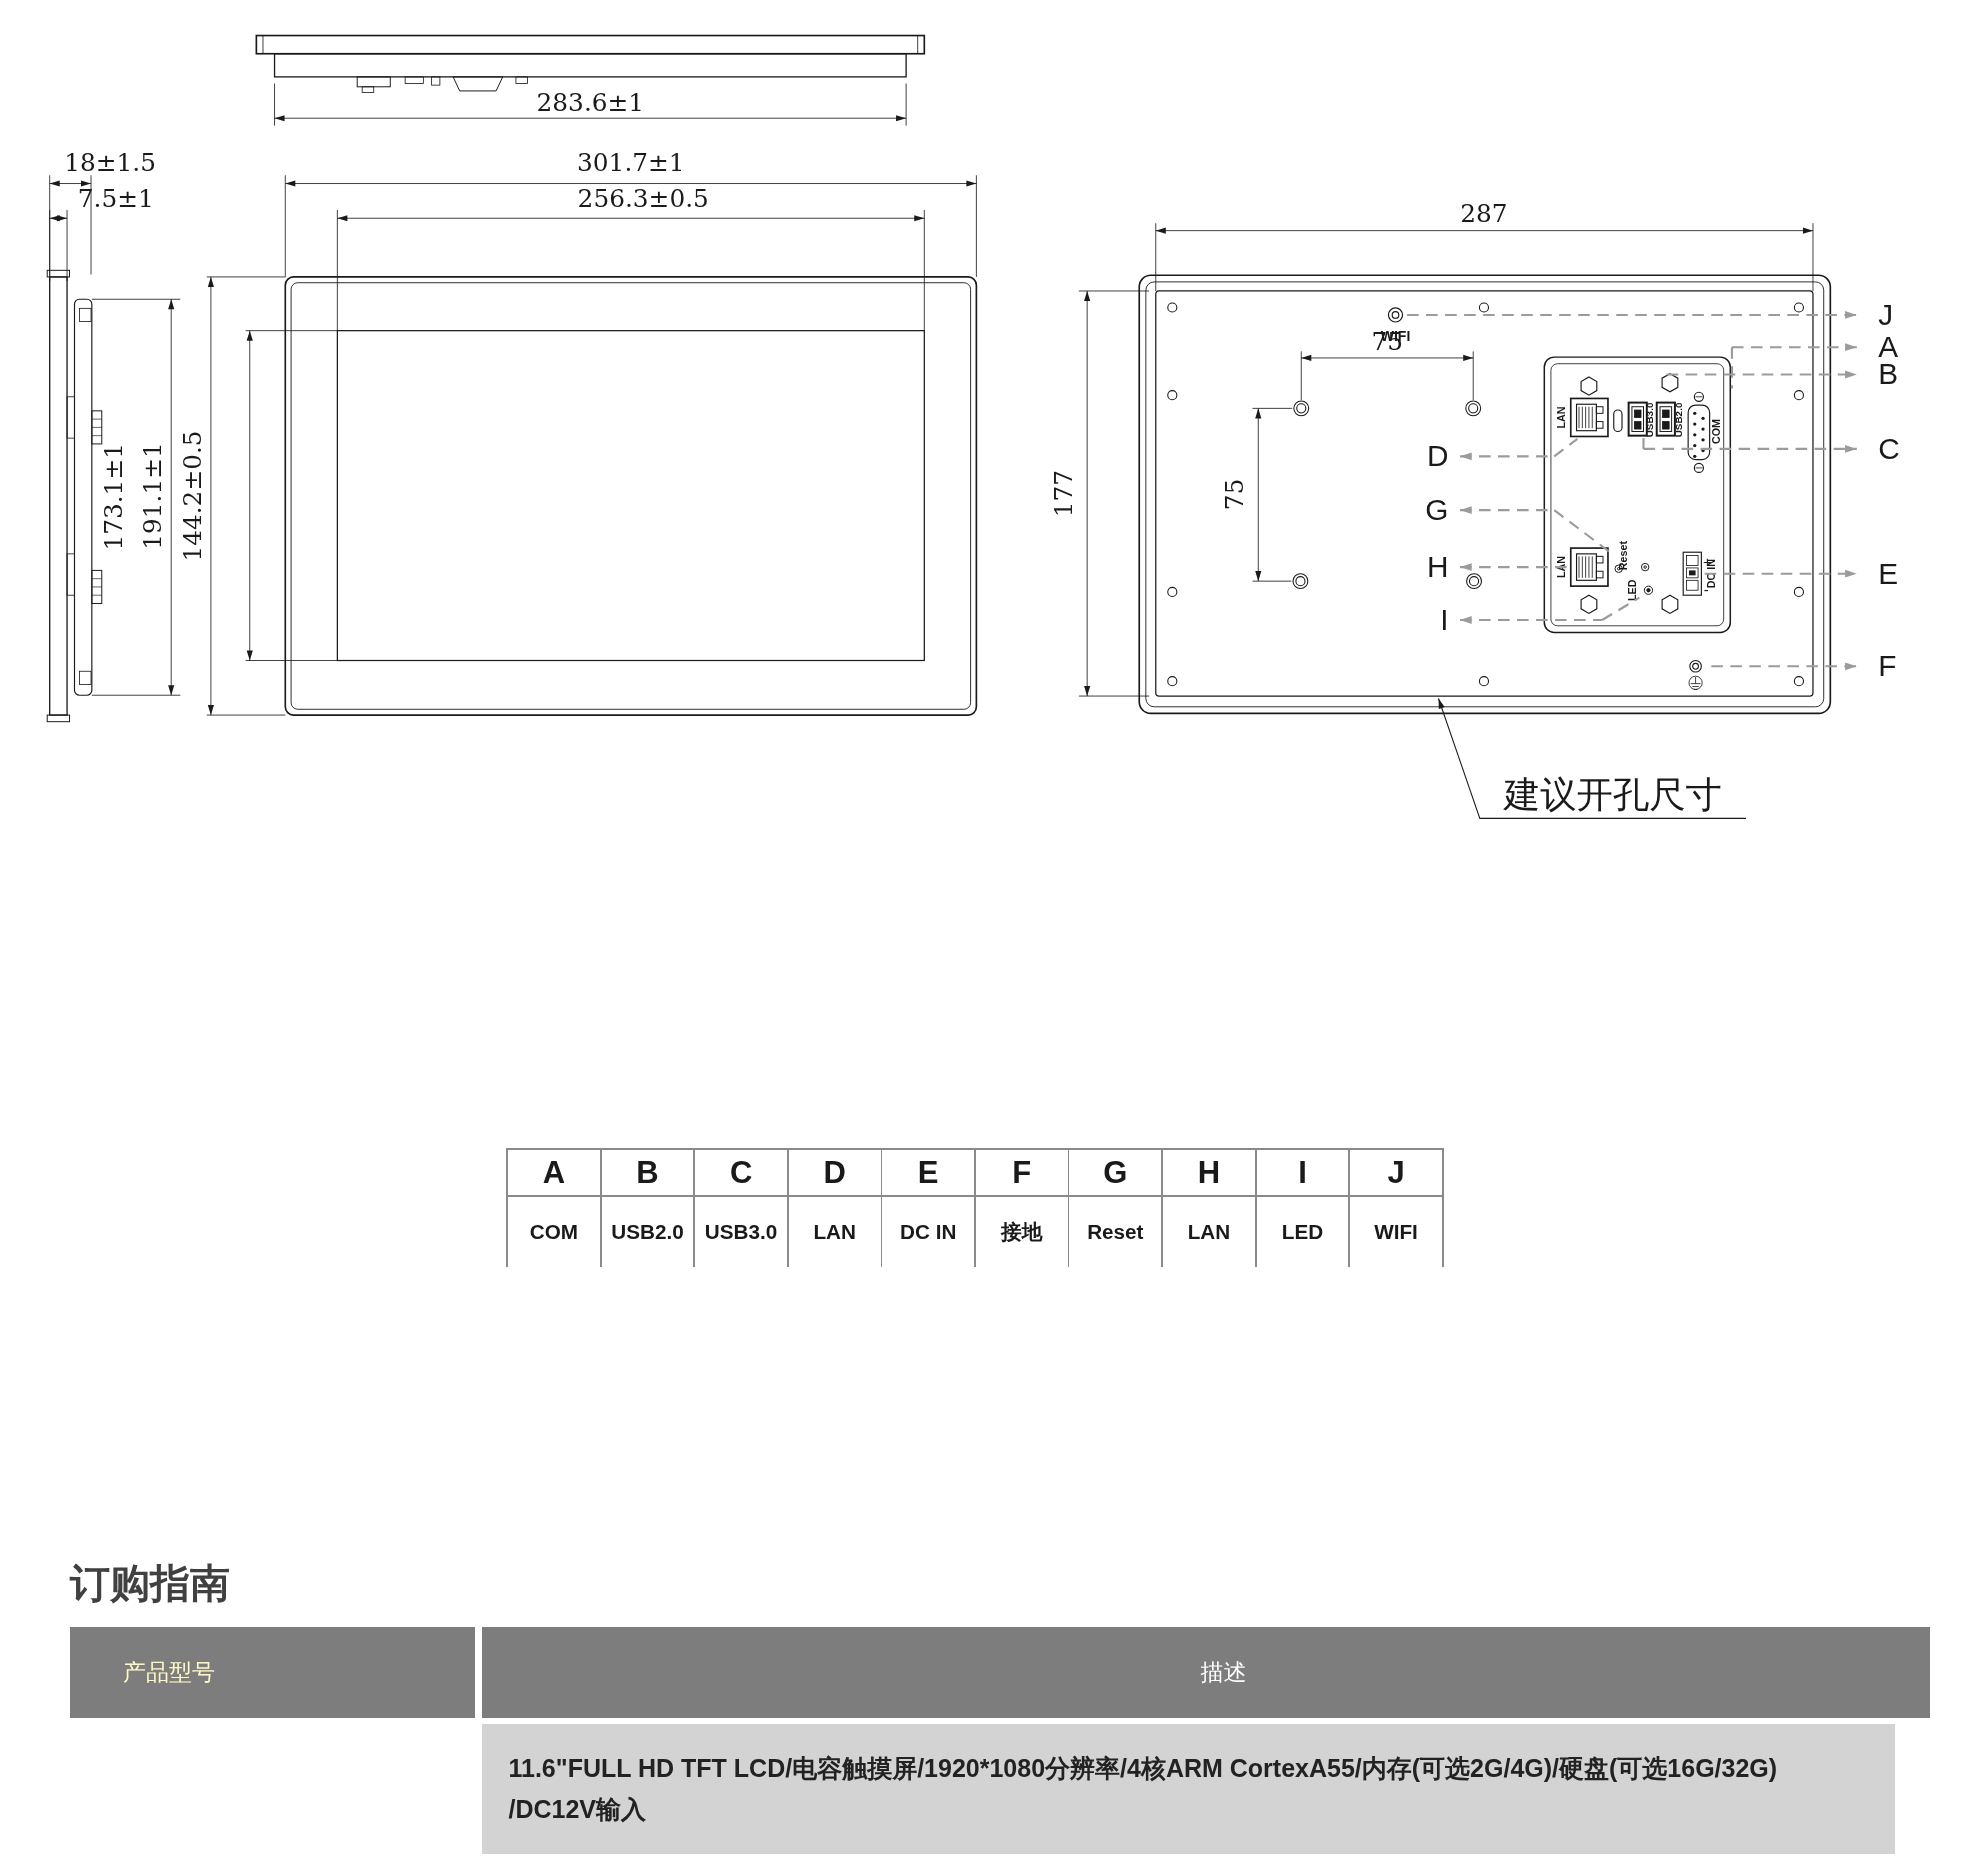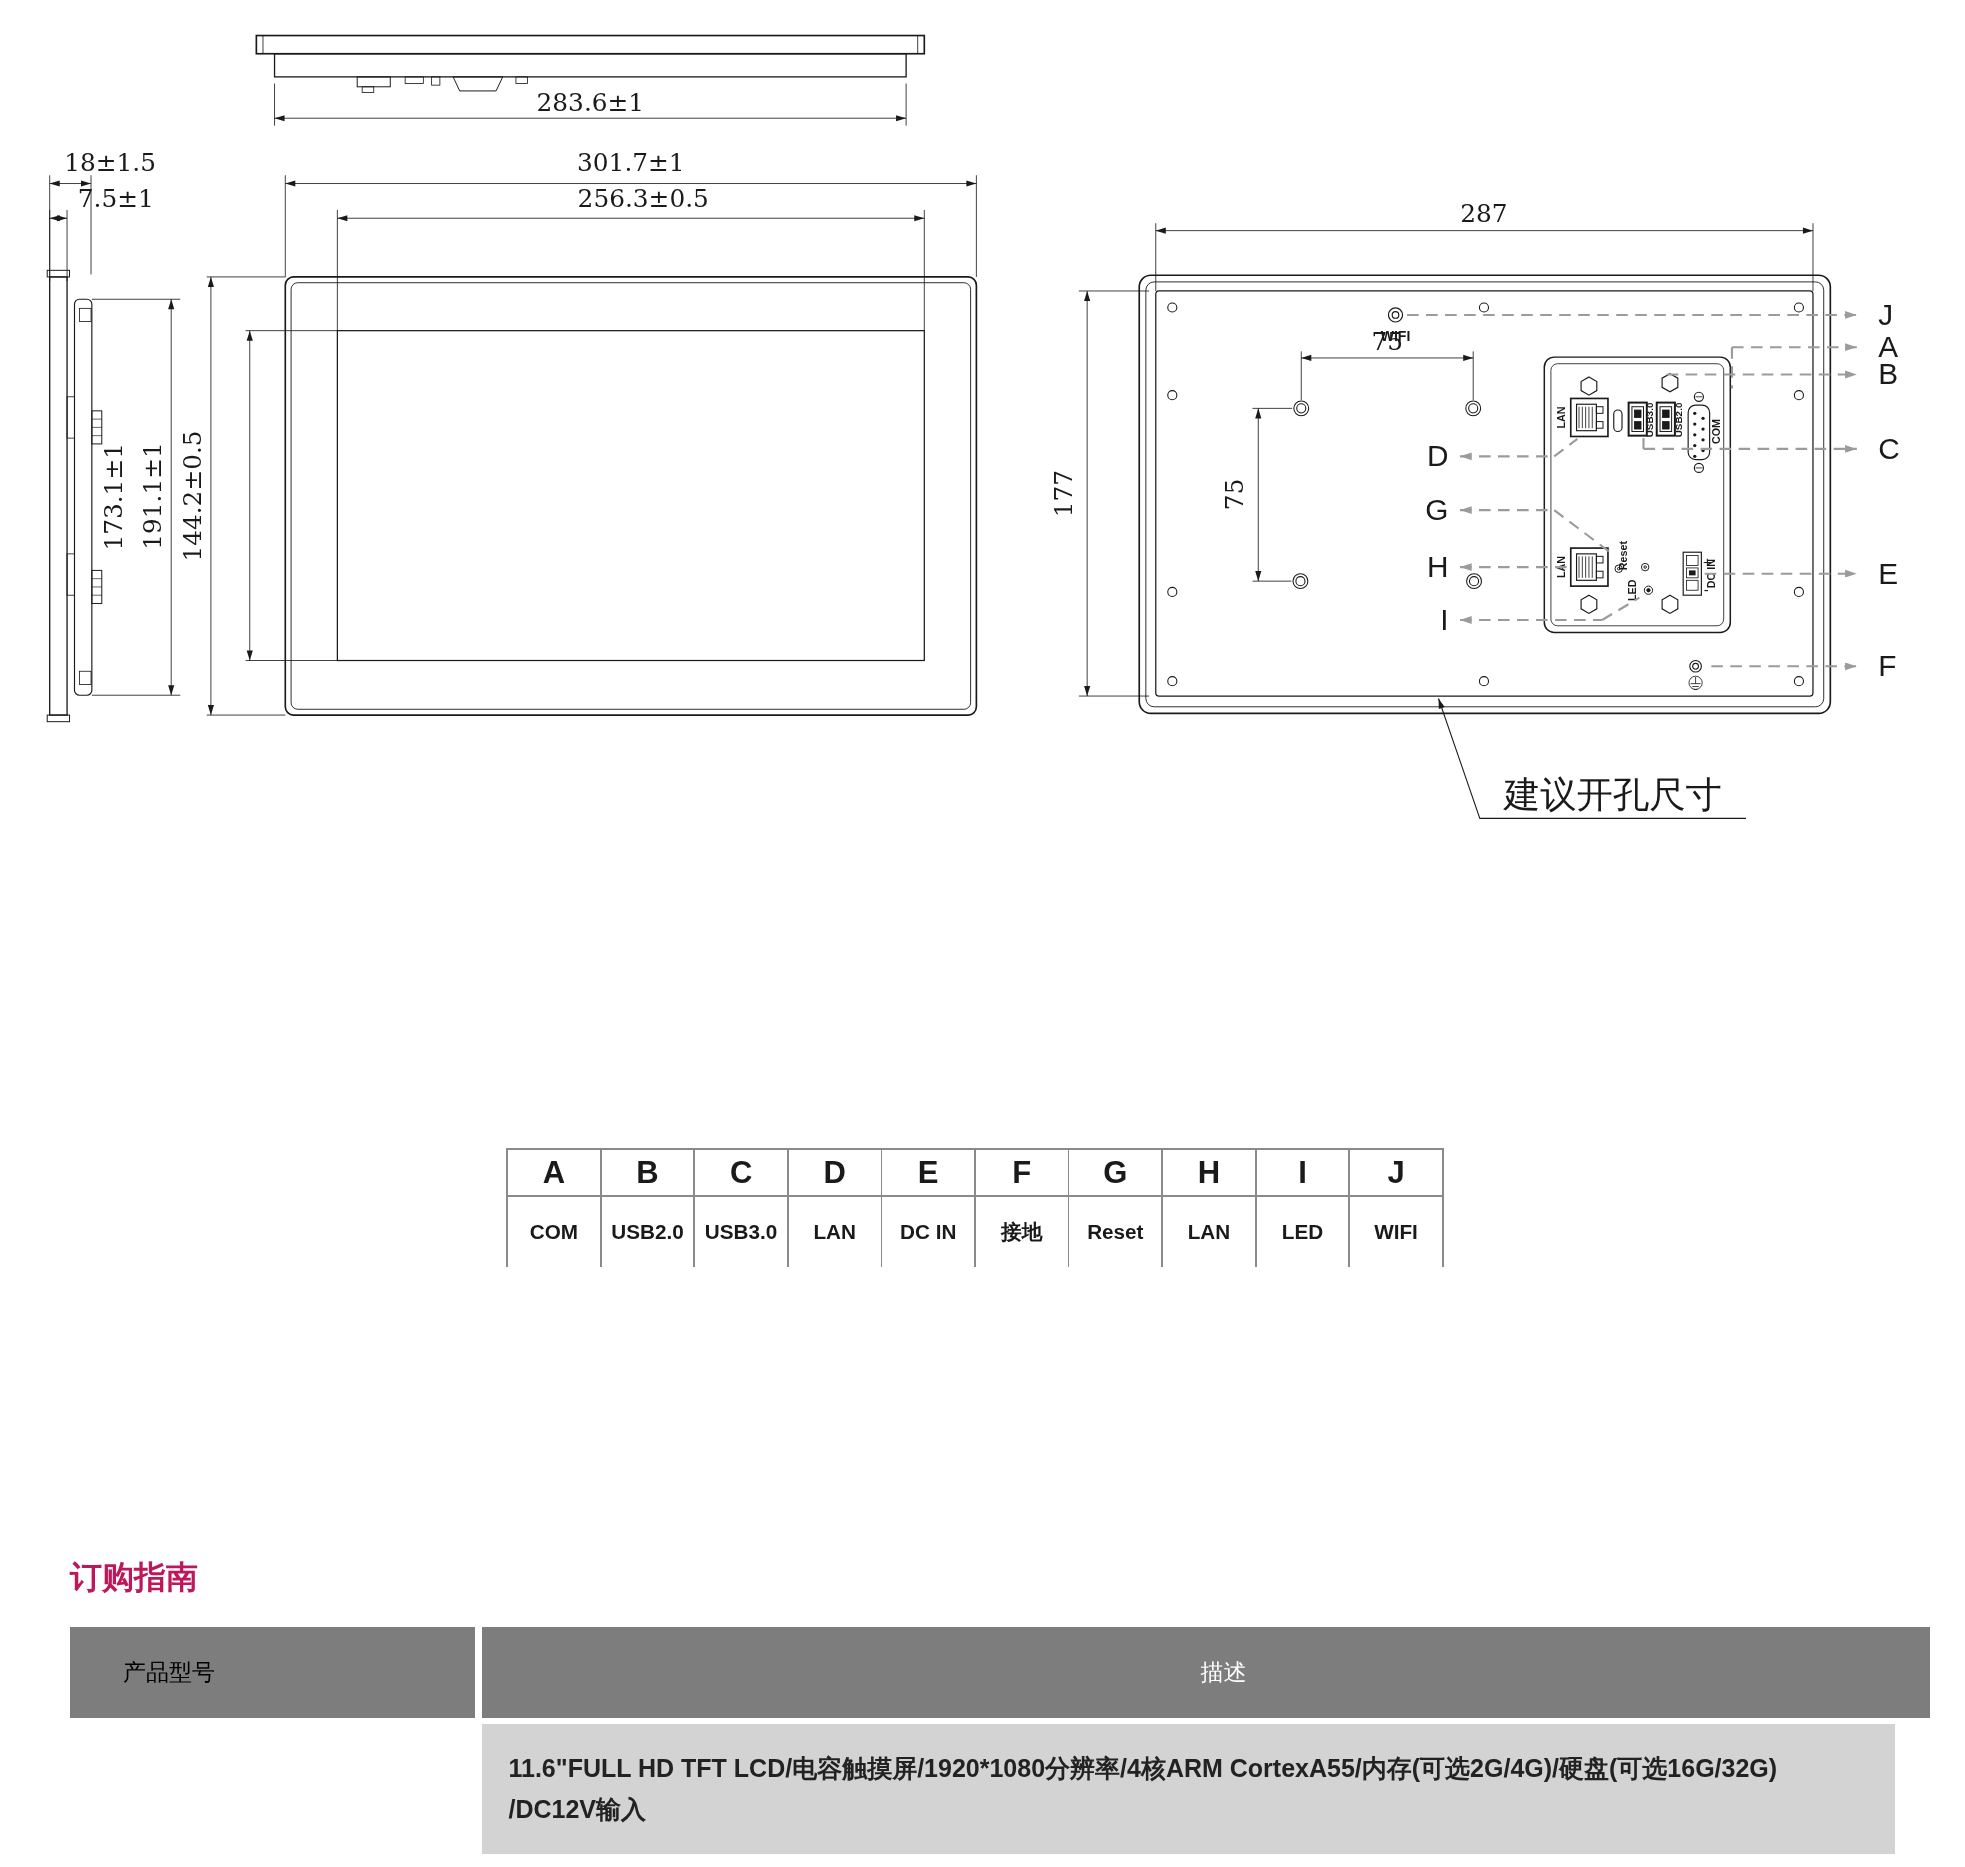--- a/index.html
+++ b/index.html
@@ -13,23 +13,23 @@
   .portlbl{font-family:"Liberation Sans",sans-serif;font-weight:bold;}
   .cutnote{font-family:"Liberation Sans","DejaVu Sans",sans-serif;font-size:44px;}
   
   .port-table{position:absolute;left:506px;top:1148px;width:934px;height:115px;
      display:grid;grid-template-columns:repeat(10,1fr);grid-template-rows:45px 70px;
      border:2.5px solid #8a8a8a;background:#8a8a8a;grid-gap:1.7px;}
   .port-table>div{background:#fff;display:flex;align-items:center;justify-content:center;}
   .pt-letter{font-size:31px;font-weight:600;}
   .pt-name{font-size:20.7px;font-weight:700;}
   
-  .og-title{position:absolute;left:70px;top:1556px;font-size:32px;font-weight:bold;color:#be185d;}
+  .og-title{position:absolute;left:70px;top:1556px;font-size:40px;font-weight:bold;color:#404040;}
   .og-cell{position:absolute;display:flex;align-items:center;}
-  .og-h-left {left:70px; top:1627px;width:405px; height:91px;background:#7d7d7d;color:#000000;font-size:23px;padding-left:53px;box-sizing:border-box;}
+  .og-h-left {left:70px; top:1627px;width:405px; height:91px;background:#7d7d7d;color:#fef9c3;font-size:23px;padding-left:53px;box-sizing:border-box;}
   .og-h-right{left:482px;top:1627px;width:1413px;height:91px;background:#7d7d7d;color:#fff;font-size:23px;justify-content:center;padding-left:35px;}
   .og-d-left {left:70px; top:1724px;width:405px; height:130px;background:#8d8d8d;color:#fff;font-size:25px;padding-left:53px;box-sizing:border-box;}
   .og-d-right{left:482px;top:1724px;width:1413px;height:130px;background:#d3d3d3;color:#222;
               font-size:25px;font-weight:bold;line-height:41px;padding-left:26.5px;box-sizing:border-box;
               flex-direction:column;align-items:flex-start;justify-content:center;}
 </style>
 </head>
 <body>
 
 <div id="canvas">

